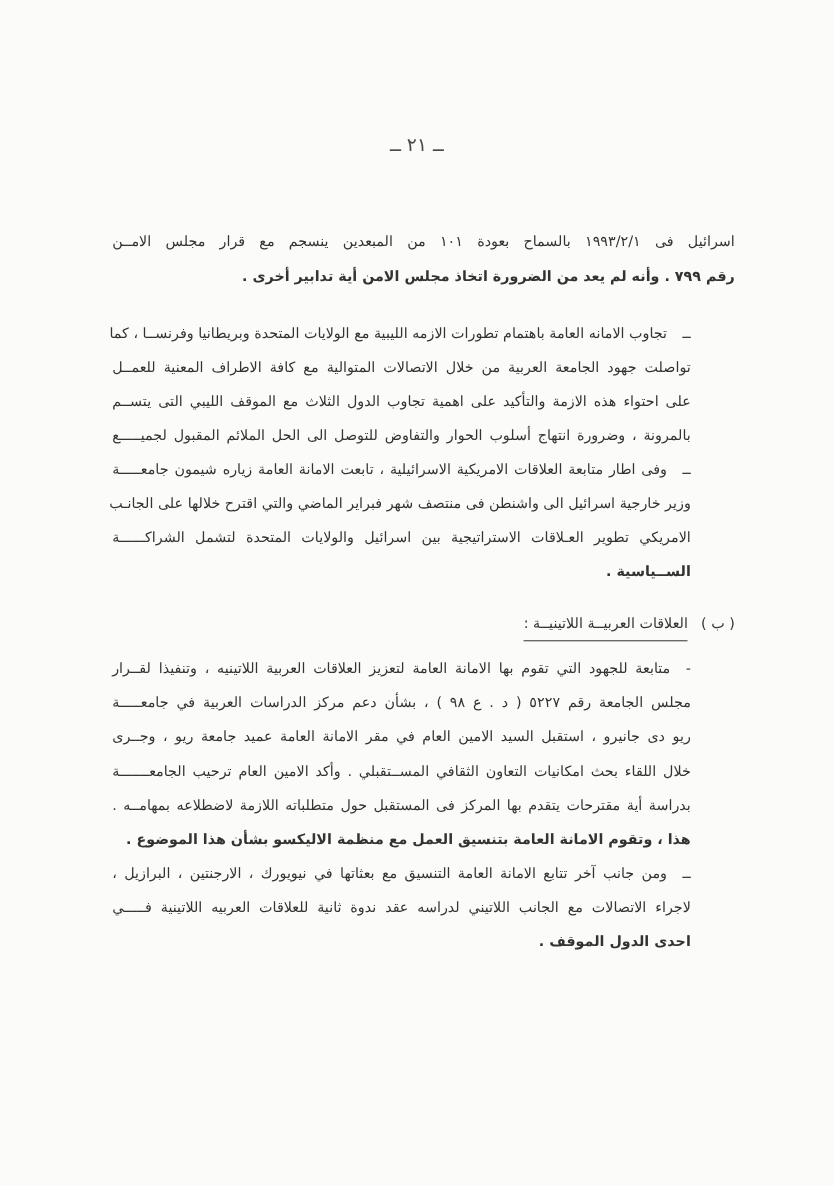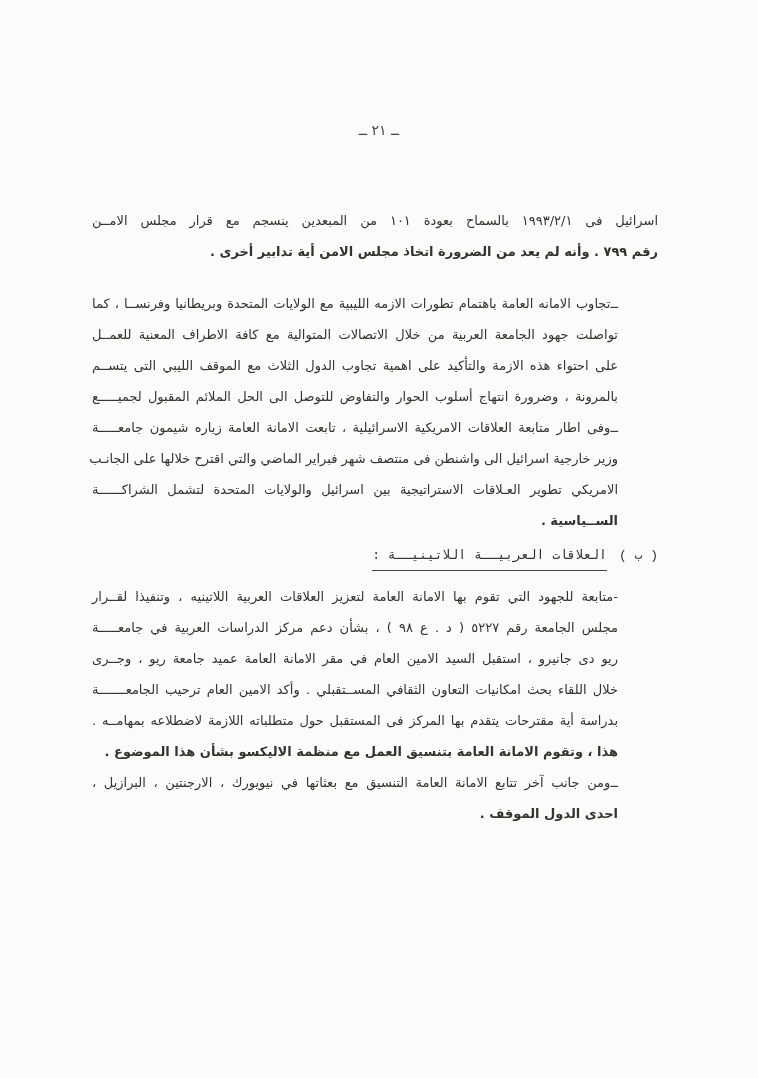--- a/index.html
+++ b/index.html
@@ -7,38 +7,38 @@
     width:758px;height:1078px;
     background:#fbfbf9;
     position:relative;
     font-family:"DejaVu Sans",sans-serif;
     color:#35332e;
     overflow:hidden;
   }
   .sheet{position:absolute;inset:0;background:#fbfbf9;}
   .pagenum{
     position:absolute;top:122px;left:0;width:758px;
-    text-align:center;font-size:14px;color:#4a4a45;
+    text-align:center;font-size:17px;color:#4a4a45;
     direction:rtl;
   }
   .content{
-    position:absolute;top:205px;right:100px;width:566px;
+    position:absolute;top:205px;right:90px;width:566px;
     direction:rtl;text-align:right;
     font-size:13px;line-height:31px;
   }
   .para{margin:0;}
   .line{white-space:nowrap;text-align:justify;text-align-last:justify;}
   .line.last{text-align-last:right;font-weight:bold;}
   .bullet{margin-right:40px;}
-  .marker{display:inline-block;color:#3b3a35;}
+  .marker{display:inline-block;margin-left:14px;color:#3b3a35;}
   .b1{margin-top:21px;}
   .b2{margin-top:0;}
   .b3{margin-top:10px;}
   .b4{margin-top:0;}
-  .heading{margin-top:4px;line-height:31px;white-space:nowrap;font-family:Liberation Mono, monospace;}
+  .heading{margin-top:16px;line-height:31px;white-space:nowrap;}
   .h-label{display:inline-block;margin-left:12px;}
   .h-title{
     display:inline-block;
     border-bottom:1.3px solid #45443e;
     padding-bottom:4px;line-height:21px;
   }
 </style>
 </head>
 <body>
 
@@ -75,17 +75,18 @@
       <div class="line"><span class="marker">-</span><span>متابعة للجهود التي تقوم بها الامانة العامة لتعزيز العلاقات العربية اللاتينيه ، وتنفيذا لقــرار</span></div>
       <div class="line">مجلس الجامعة رقم ٥٢٢٧ ( د . ع ٩٨ ) ، بشأن دعم مركز الدراسات العربية في جامعـــــة</div>
       <div class="line">ريو دى جانيرو ، استقبل السيد الامين العام في مقر الامانة العامة عميد جامعة ريو ، وجــرى</div>
       <div class="line">خلال اللقاء بحث امكانيات التعاون الثقافي المســتقبلي . وأكد الامين العام ترحيب الجامعـــــــة</div>
       <div class="line">بدراسة أية مقترحات يتقدم بها المركز فى المستقبل حول متطلباته اللازمة لاضطلاعه بمهامــه .</div>
       <div class="line last">هذا ، وتقوم الامانة العامة بتنسيق العمل مع منظمة الاليكسو بشأن هذا الموضوع .</div>
     </div>
 
     <div class="para bullet b4">
       <div class="line"><span class="marker">ــ</span><span>ومن جانب آخر تتابع الامانة العامة التنسيق مع بعثاتها في نيويورك ، الارجنتين ، البرازيل ،</span></div>
+      <div class="line">لاجراء الاتصالات مع الجانب اللاتيني لدراسه عقد ندوة ثانية للعلاقات العربيه اللاتينية فـــــي</div>
       <div class="line last">احدى الدول الموقف .</div>
     </div>
 
   </div>
 </div>
 
 </body></html>

